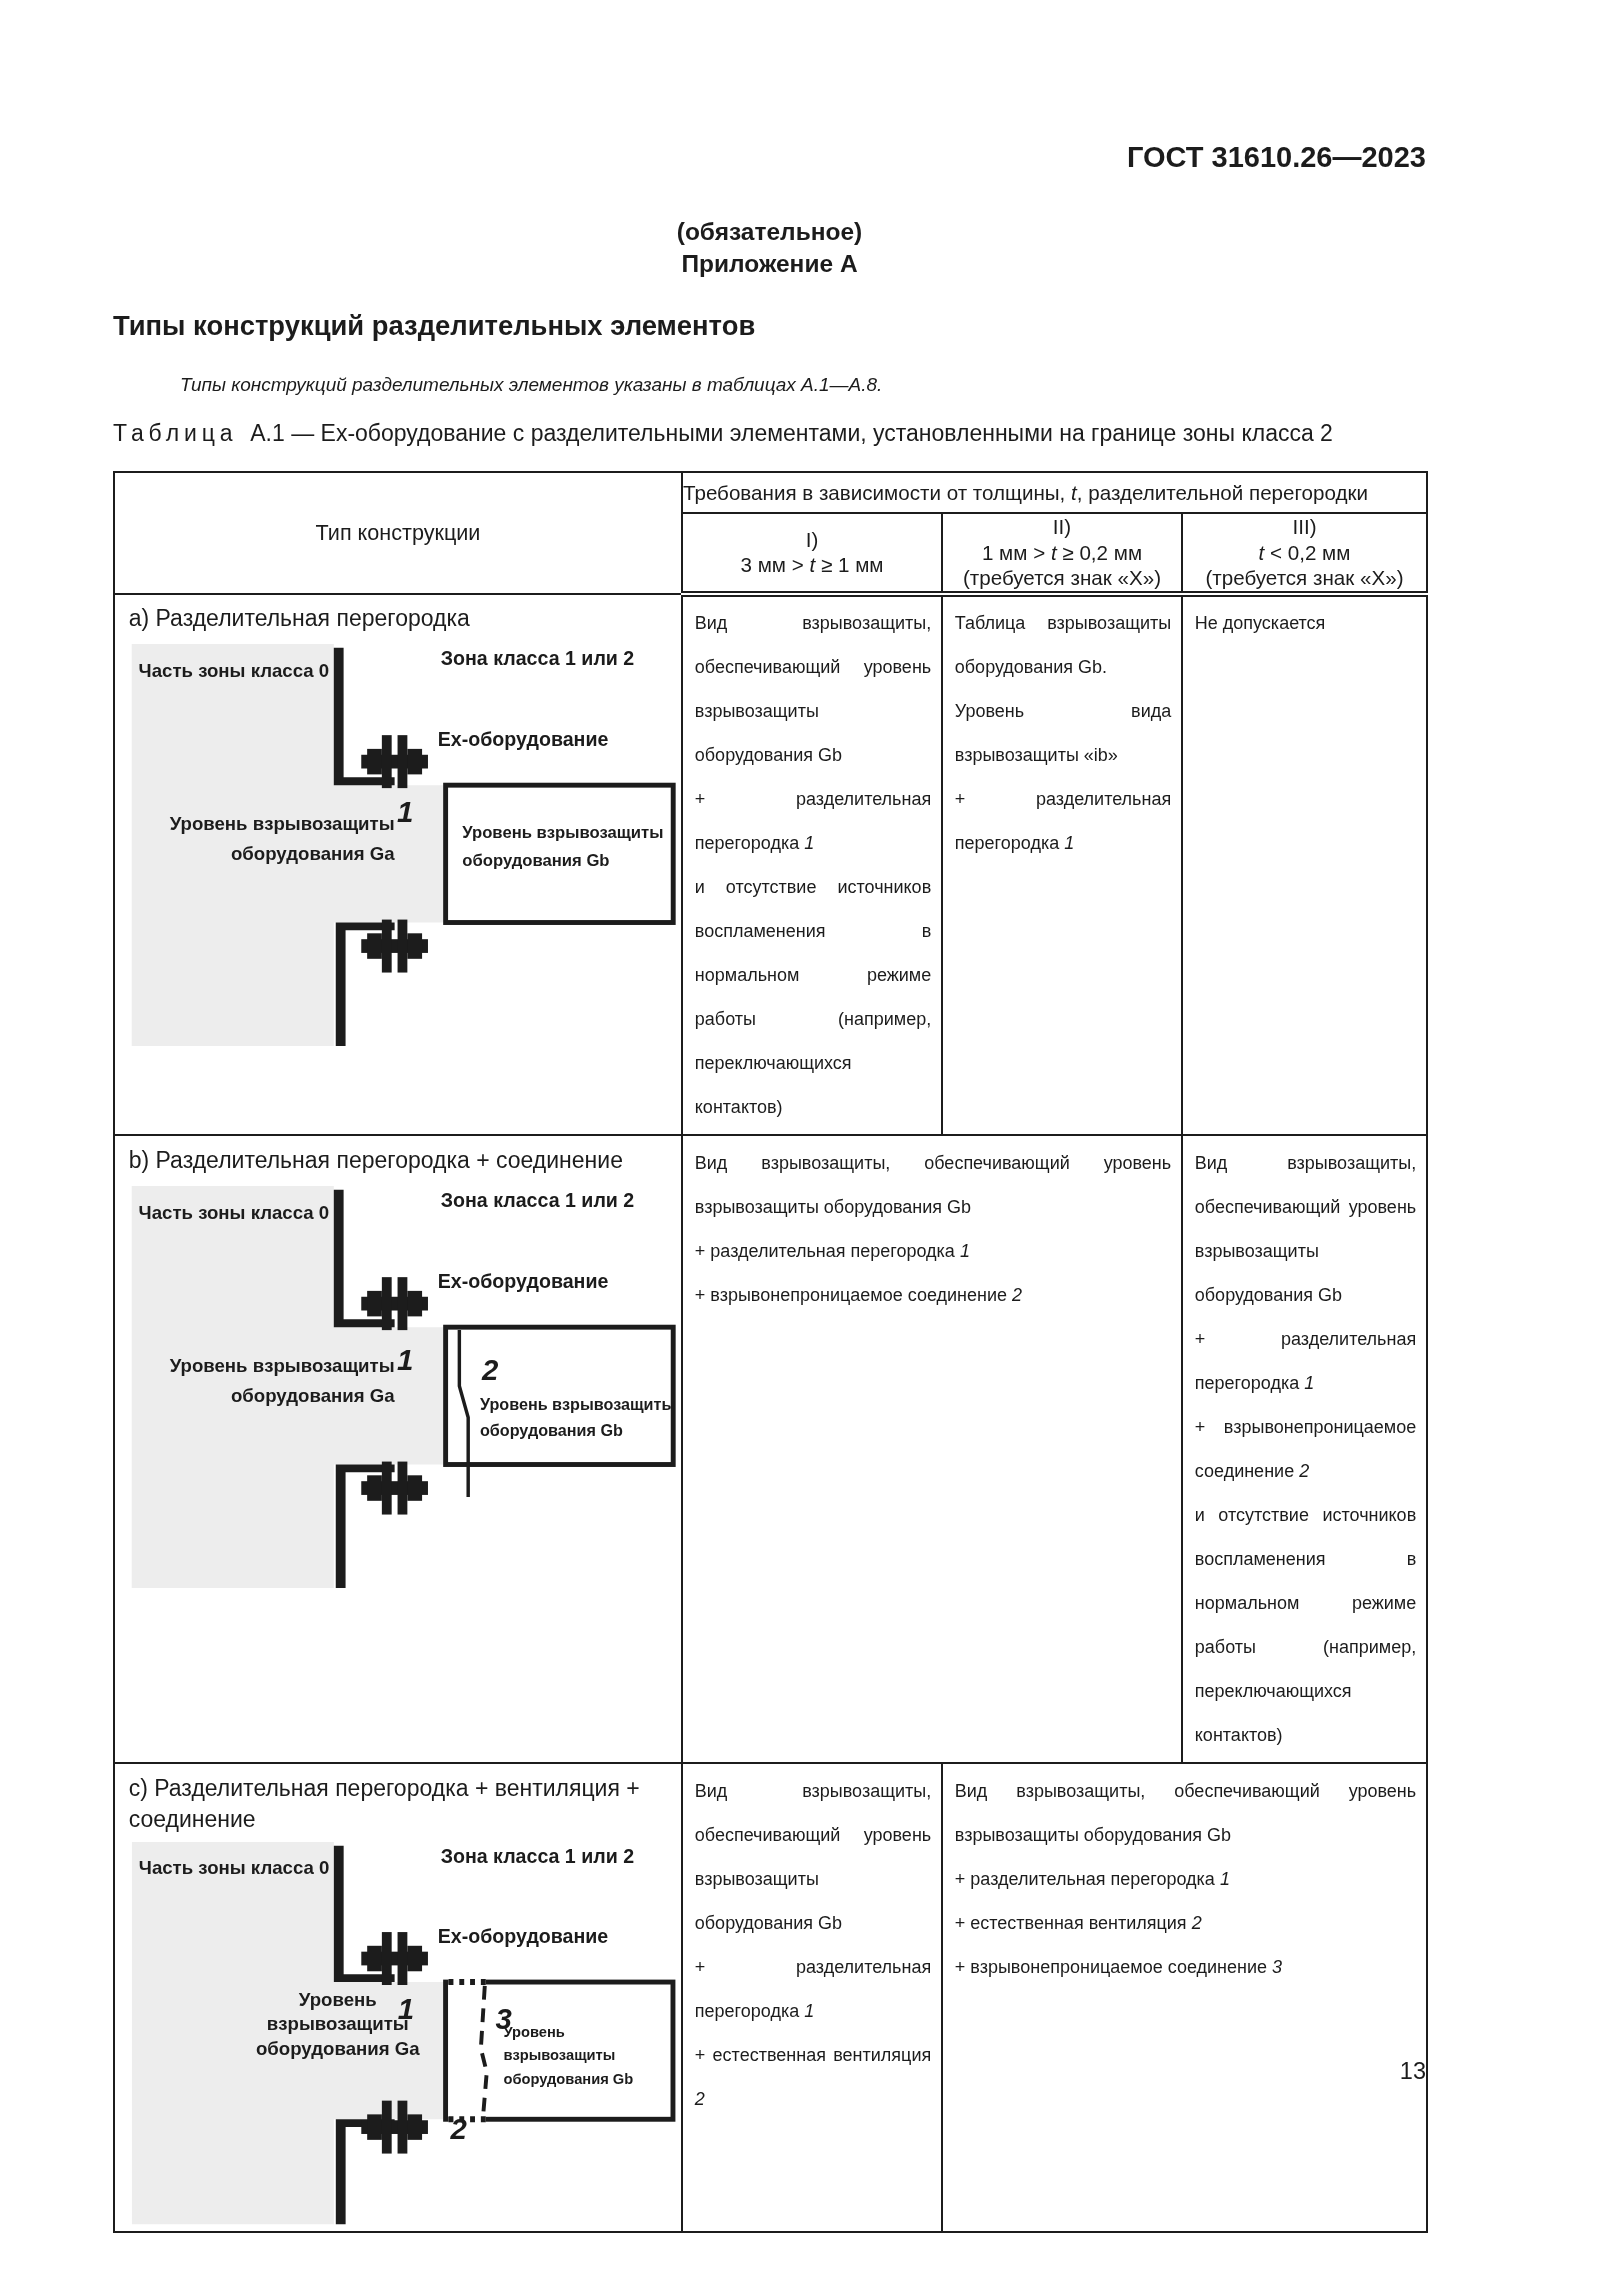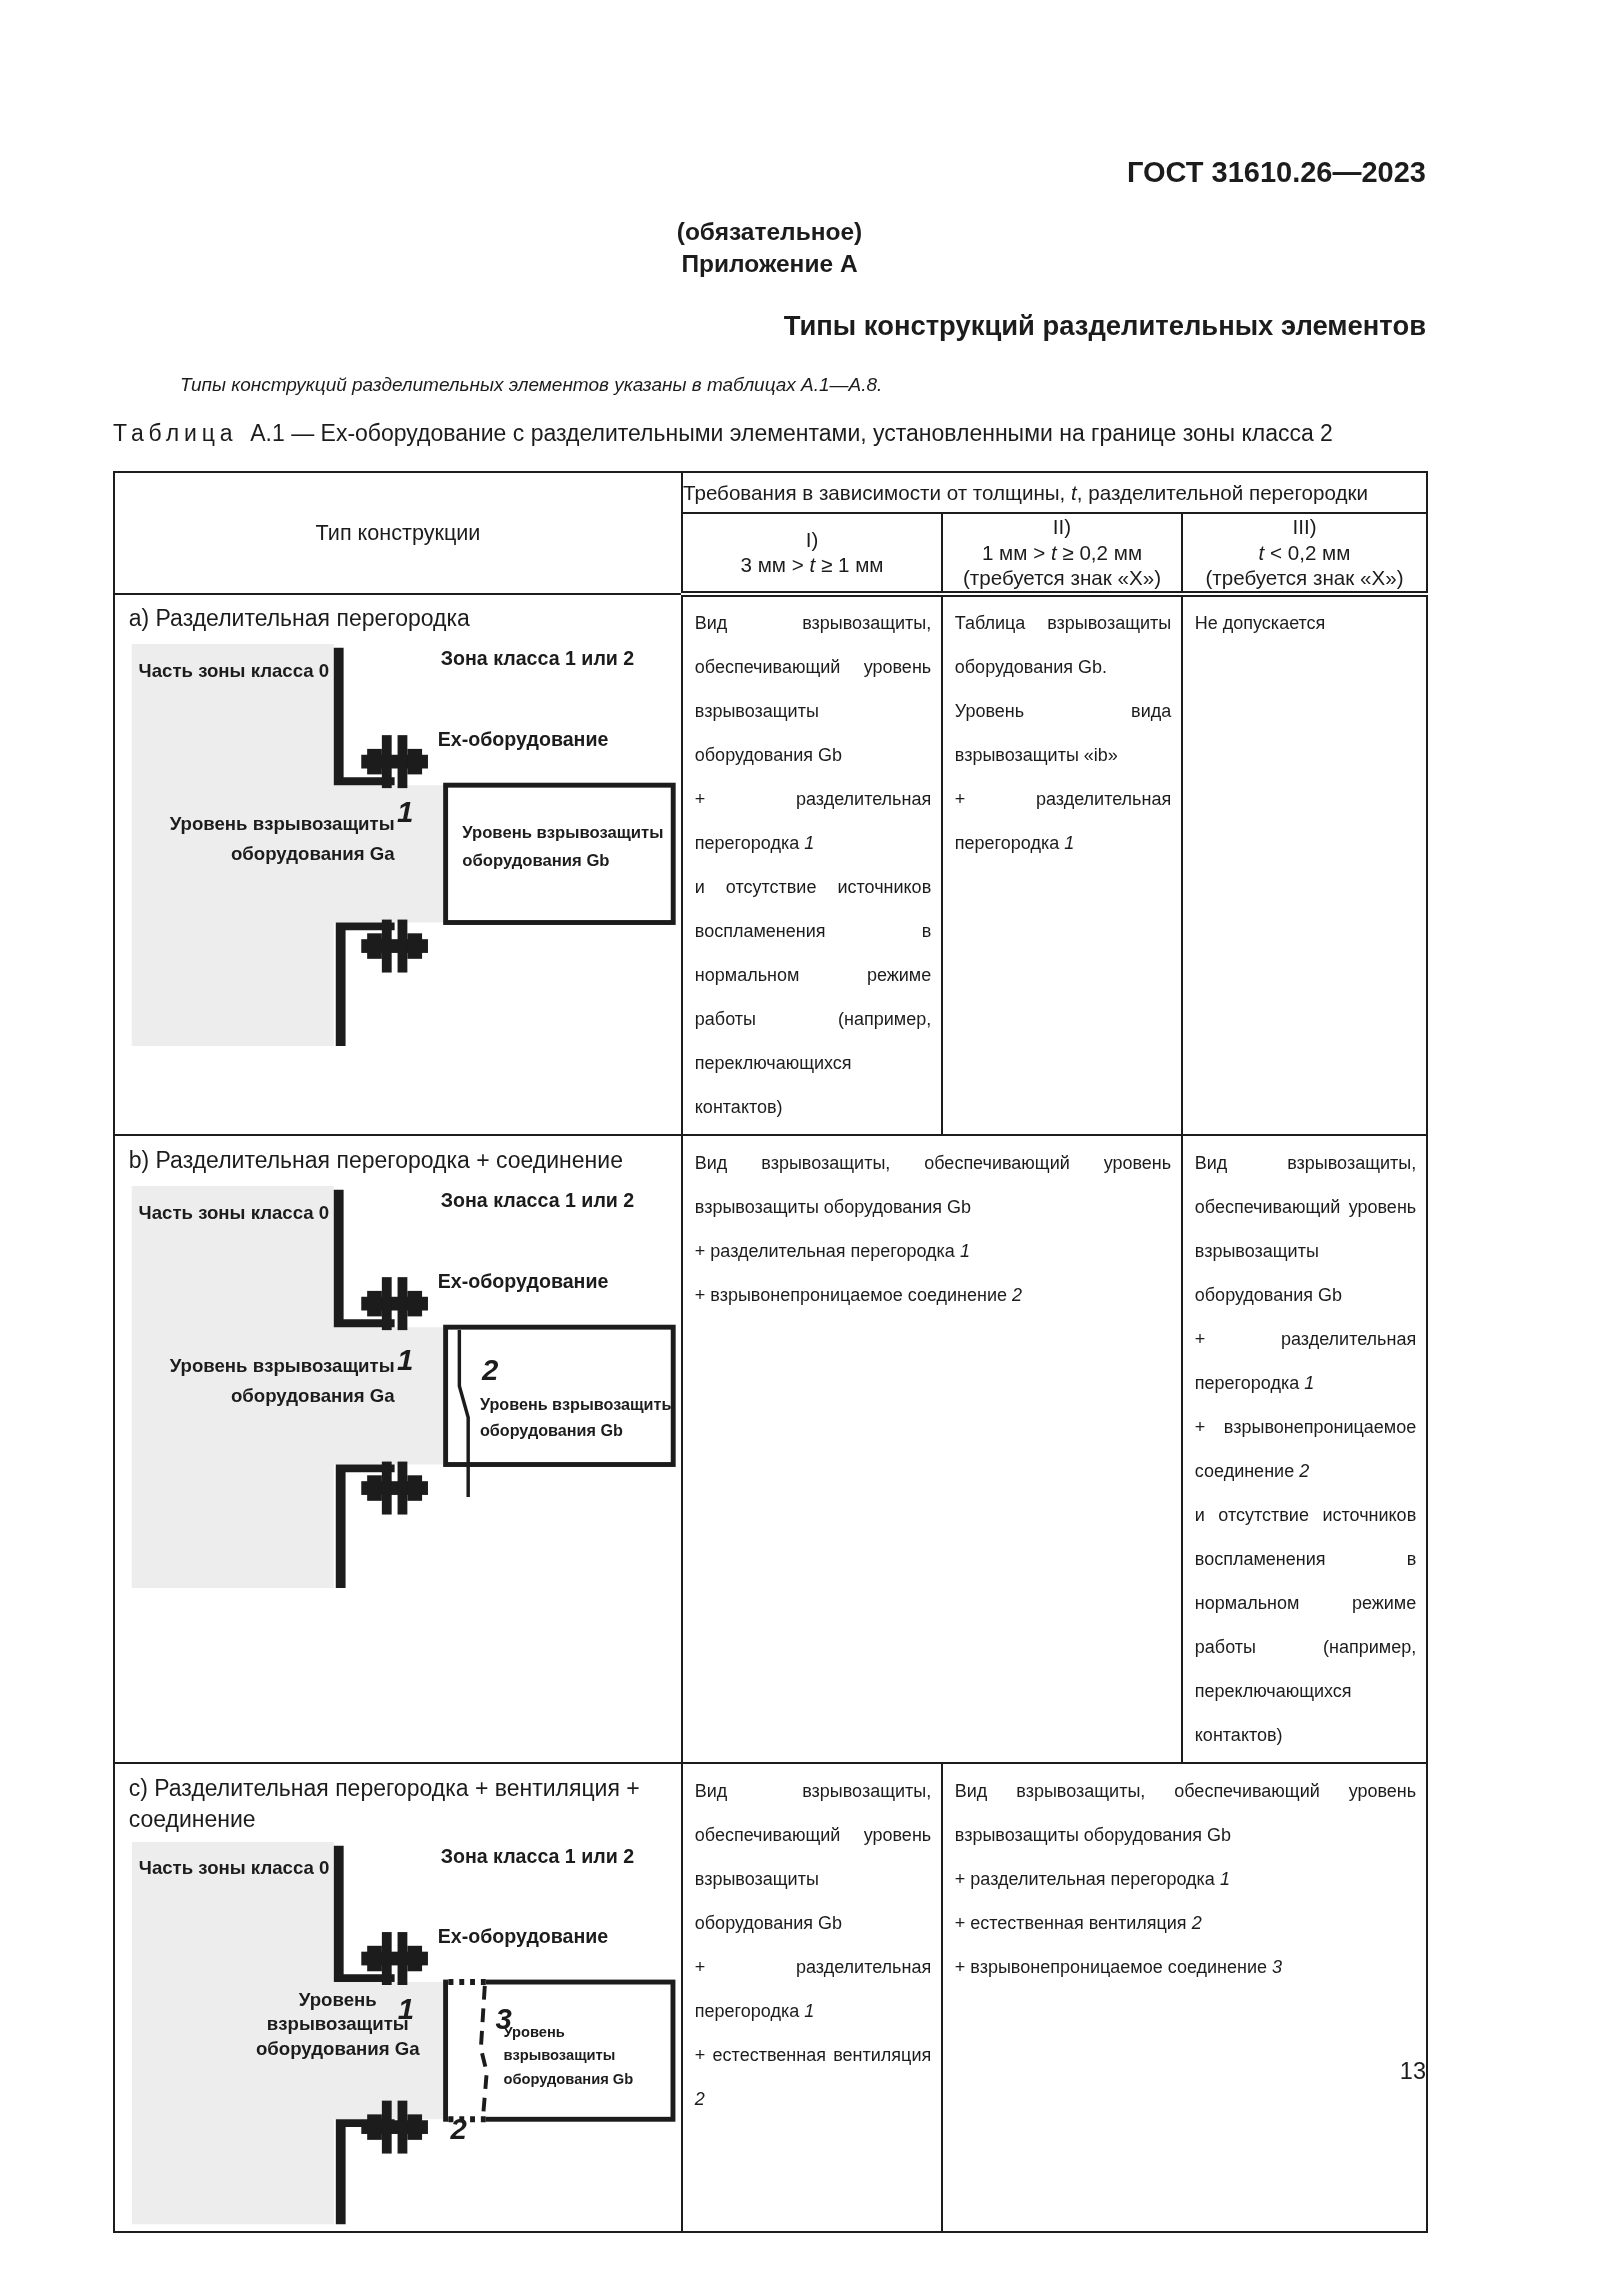--- a/index.html
+++ b/index.html
@@ -3,23 +3,23 @@
 <meta charset="utf-8">
 <style>
   * { margin:0; padding:0; box-sizing:border-box; }
   html,body { background:#ffffff; }
   body {
     width:1621px; height:2293px; position:relative;
     font-family:"Liberation Sans", sans-serif; color:#1c1c1c;
   }
   .abs { position:absolute; left:113px; width:1313px; }
 
-  .doc-code { top:156px; text-align:right; font-size:29px; font-weight:bold; }
+  .doc-code { top:141px; text-align:right; font-size:29px; font-weight:bold; }
   .appendix { top:216px; text-align:center; font-size:24.5px; font-weight:bold; line-height:32px; }
-  .sec-title { top:310px; text-align:right; font-size:27.4px; font-weight:bold; }
+  .sec-title { top:310px; text-align:left; font-size:27.4px; font-weight:bold; }
   .intro { top:374px; font-size:19px; font-style:italic; text-indent:67px; }
   .caption { top:420px; font-size:23px; }
   .caption .spaced { letter-spacing:4.9px; }
   .page-num { top:2058px; text-align:right; font-size:23.5px; }
 
   table.main { top:471px; border-collapse:collapse; table-layout:fixed; width:1313px; }
   table.main, table.main th, table.main td { border:2px solid #1c1c1c; }
   table.main { border-width:2.9px; }
   th { font-weight:normal; }
   .th-type { font-size:21.6px; text-align:center; vertical-align:middle; border-bottom:6.9px double #1c1c1c; }

